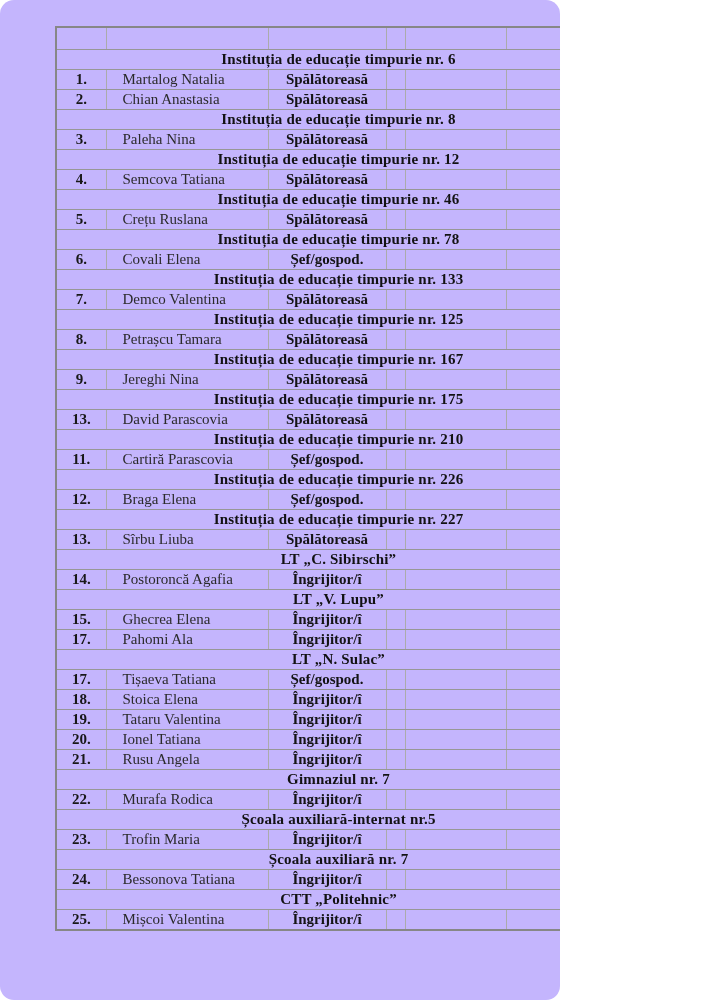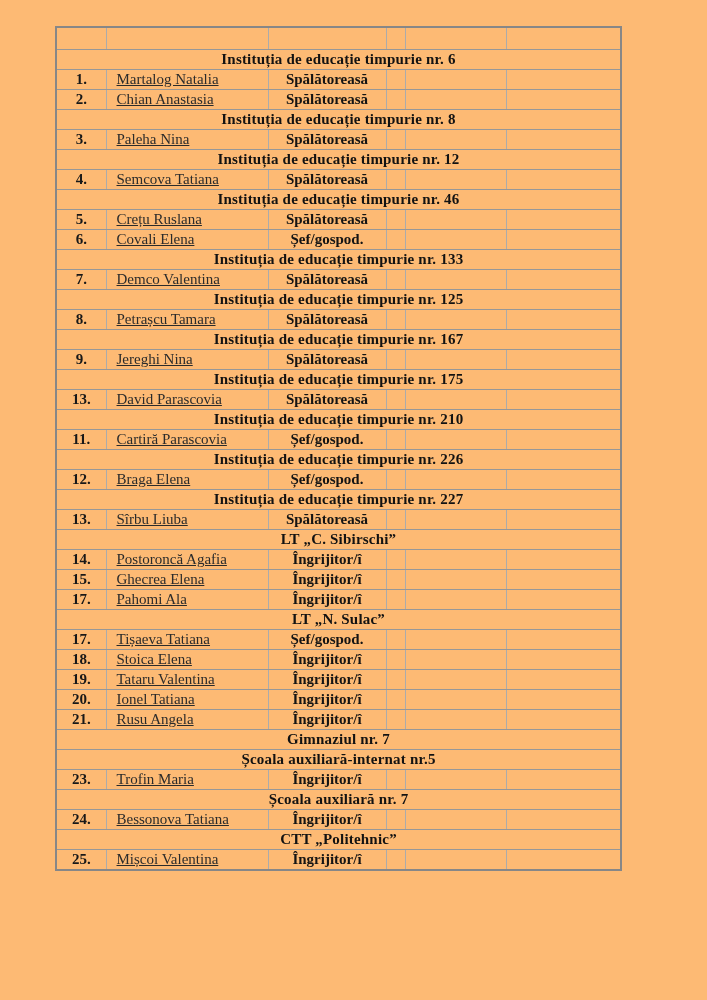--- a/index.html
+++ b/index.html
@@ -3,23 +3,24 @@
 <meta charset="utf-8">
 <style>
   html, body {
     margin: 0; padding: 0;
     width: 707px; height: 1000px;
     background: #ffffff;
     font-family: "Liberation Serif", "DejaVu Serif", serif;
   }
   .page {
     position: relative;
-    width: 707px; height: 1000px;
-    background: #fdba74;
+    width: 560px; height: 1000px;
+    background: #c4b5fd;
     overflow: hidden;
+    border-radius: 14px;
   }
   table.staff-table {
     position: absolute;
     left: 55px; top: 26px;
     width: 567px;
     border-collapse: collapse;
     table-layout: fixed;
     border: 2px solid #878787;
   }
   td {
@@ -36,23 +37,22 @@
     border-left: 1px solid #ababab;
     border-right: 1px solid #ababab;
   }
   tr.spacer-row td { height: 21px; }
   td.num {
     text-align: center;
     font-weight: bold;
     color: #181818;
   }
   td.name {
-    padding-left: 10px;
+    padding-left: 16px;
     color: #2b2b2b;
-    text-decoration: underline;
   }
   td.func {
     text-align: center;
     font-weight: bold;
     color: #141414;
   }
   td.section {
     text-align: center;
     font-weight: bold;
     color: #121212;
@@ -126,20 +126,23 @@
           <td colspan="6" class="section">Instituția de educație timpurie nr. 46</td>
         </tr>
         <tr class="person-row">
           <td class="num">5.</td>
           <td class="name">Crețu Ruslana</td>
           <td class="func">Spălătoreasă</td>
           <td class="e1"></td>
           <td class="e2"></td>
           <td class="e3"></td>
         </tr>
+        <tr class="section-row">
+          <td colspan="6" class="section">Instituția de educație timpurie nr. 78</td>
+        </tr>
         <tr class="person-row">
           <td class="num">6.</td>
           <td class="name">Covali Elena</td>
           <td class="func">Șef/gospod.</td>
           <td class="e1"></td>
           <td class="e2"></td>
           <td class="e3"></td>
         </tr>
         <tr class="section-row">
           <td colspan="6" class="section">Instituția de educație timpurie nr. 133</td>
@@ -222,20 +225,23 @@
           <td colspan="6" class="section">LT „C. Sibirschi”</td>
         </tr>
         <tr class="person-row">
           <td class="num">14.</td>
           <td class="name">Postoroncă Agafia</td>
           <td class="func">Îngrijitor/î</td>
           <td class="e1"></td>
           <td class="e2"></td>
           <td class="e3"></td>
         </tr>
+        <tr class="section-row">
+          <td colspan="6" class="section">LT „V. Lupu”</td>
+        </tr>
         <tr class="person-row">
           <td class="num">15.</td>
           <td class="name">Ghecrea Elena</td>
           <td class="func">Îngrijitor/î</td>
           <td class="e1"></td>
           <td class="e2"></td>
           <td class="e3"></td>
         </tr>
         <tr class="person-row">
           <td class="num">17.</td>
@@ -283,20 +289,28 @@
         <tr class="person-row">
           <td class="num">21.</td>
           <td class="name">Rusu Angela</td>
           <td class="func">Îngrijitor/î</td>
           <td class="e1"></td>
           <td class="e2"></td>
           <td class="e3"></td>
         </tr>
         <tr class="section-row">
           <td colspan="6" class="section">Gimnaziul nr. 7</td>
+        </tr>
+        <tr class="person-row">
+          <td class="num">22.</td>
+          <td class="name">Murafa Rodica</td>
+          <td class="func">Îngrijitor/î</td>
+          <td class="e1"></td>
+          <td class="e2"></td>
+          <td class="e3"></td>
         </tr>
         <tr class="section-row">
           <td colspan="6" class="section">Școala auxiliară-internat nr.5</td>
         </tr>
         <tr class="person-row">
           <td class="num">23.</td>
           <td class="name">Trofin Maria</td>
           <td class="func">Îngrijitor/î</td>
           <td class="e1"></td>
           <td class="e2"></td>

